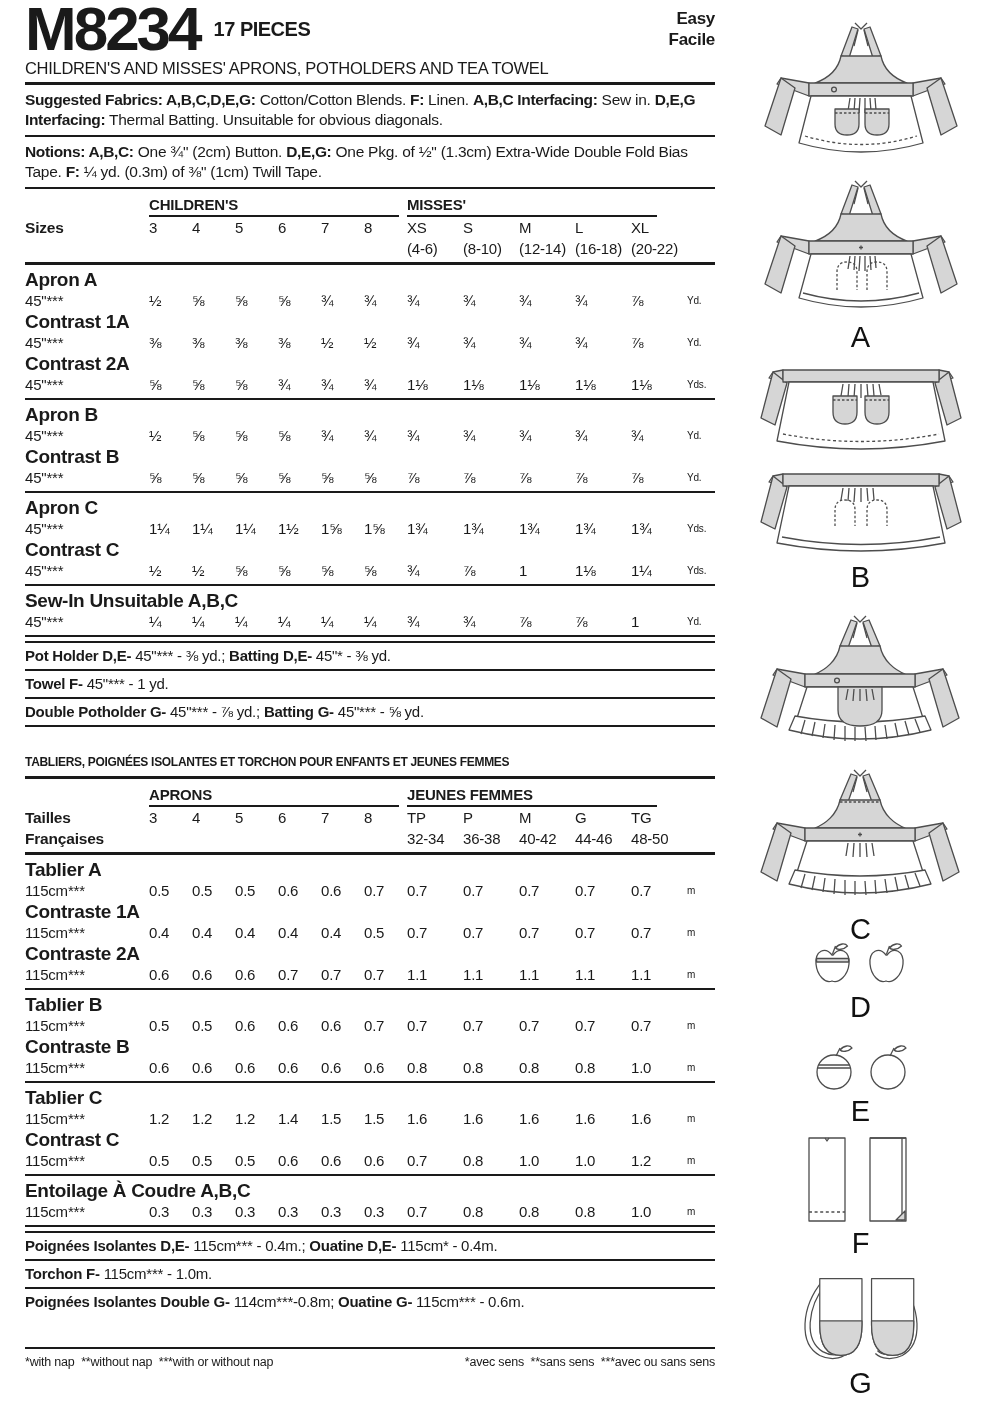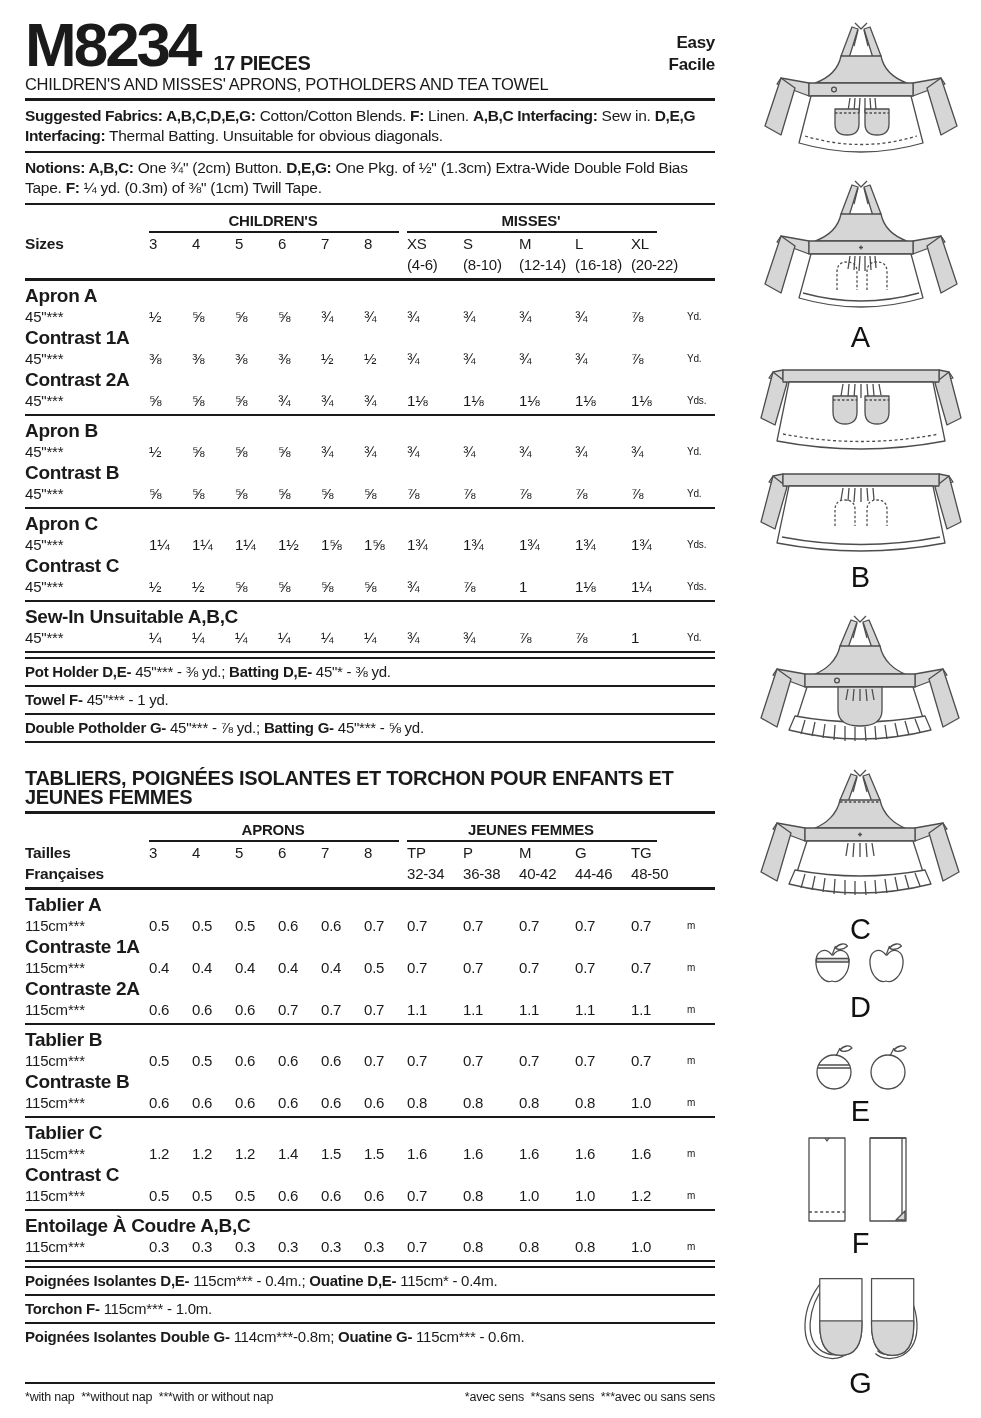--- a/index.html
+++ b/index.html
@@ -3,49 +3,49 @@
 <meta charset="utf-8">
 <style>
   html,body{margin:0;padding:0;background:#fff;}
   .page{position:relative;width:981px;height:1418px;background:#fff;overflow:hidden;
         font-family:"Liberation Sans","DejaVu Sans",sans-serif;color:#1a1a1a;box-sizing:border-box;}
   .page *{box-sizing:border-box;}
 
   .content{position:absolute;left:25px;top:0;width:690px;}
 
   
-  .brand-row{display:flex;align-items:flex-end;padding-top:16px;}
+  .brand-row{display:flex;align-items:center;padding-top:0;}
   .pattern-number{font-size:62px;font-weight:bold;letter-spacing:-3px;line-height:0.95;}
   .pieces{font-size:20px;font-weight:bold;letter-spacing:-0.5px;margin-left:14px;}
   .difficulty{margin-left:auto;text-align:right;font-weight:bold;font-size:17px;line-height:1.25;letter-spacing:-0.3px;}
 
   .main-title{font-size:16.5px;font-weight:normal;letter-spacing:-0.3px;line-height:19px;}
   .rule-heavy{border-top:3.5px solid #1a1a1a;margin:4px 0 5px;}
   .rule-med{border-top:2.5px solid #1a1a1a;margin:4px 0 5px;}
 
   .para{font-size:15.5px;line-height:20.5px;letter-spacing:-0.25px;margin:1px 0 2px;}
   .para b{letter-spacing:-0.35px;}
 
   
   .tgrid{display:grid;grid-template-columns:124px repeat(6,43px) repeat(5,56px) minmax(0,1fr);
          font-size:15px;line-height:21px;letter-spacing:-0.2px;}
   .tgrid>div{padding-right:2px;overflow:visible;white-space:nowrap;}
-  .ghdr{font-weight:bold;text-align:center;border-bottom:2px solid #1a1a1a;padding-bottom:0;font-size:15px;}
+  .ghdr{font-weight:bold;text-align:left;border-bottom:2px solid #1a1a1a;padding-bottom:0;font-size:15px;}
   .gh1{grid-column:2/8;margin-right:8px;}
   .gh2{grid-column:8/13;margin-right:30px;}
   .thead-label{font-weight:bold;font-size:15.5px;}
   .tname{font-weight:bold;font-size:19px;line-height:21px;letter-spacing:-0.3px;grid-column:1/-1;}
   .unit-cell{font-size:10px;}
   .table-rule{border-top:2.5px solid #1a1a1a;margin:3px 0 4px;}
   .header-rule{border-top:3px solid #1a1a1a;margin:3px 0 4px;}
 
   .note{border-top:2.5px solid #1a1a1a;padding:3px 0 4px;font-size:15px;line-height:19px;letter-spacing:-0.25px;}
   .notes-close{border-top:2.5px solid #1a1a1a;}
 
-  .fr-title{font-size:20px;font-weight:bold;letter-spacing:-0.3px;margin-top:26px;line-height:19px;}
+  .fr-title{font-size:12px;font-weight:bold;letter-spacing:-0.3px;margin-top:26px;line-height:19px;}
 
   .footnotes{display:flex;justify-content:space-between;border-top:2.5px solid #1a1a1a;
              margin-top:32px;padding-top:6px;font-size:12.5px;letter-spacing:-0.2px;white-space:pre;}
 
   
   .figures{position:absolute;left:740px;top:0;width:241px;height:1418px;}
   .fig{position:absolute;left:0;width:241px;display:flex;flex-direction:column;align-items:center;}
   .figlabel{font-size:29px;line-height:1;margin-top:5px;text-align:center;font-weight:400;color:#111;}
   .fig svg{display:block;}
   .fig-a{top:14px;} .fig-b{top:364px;} .fig-c{top:610px;} .fig-d{top:942px;}

